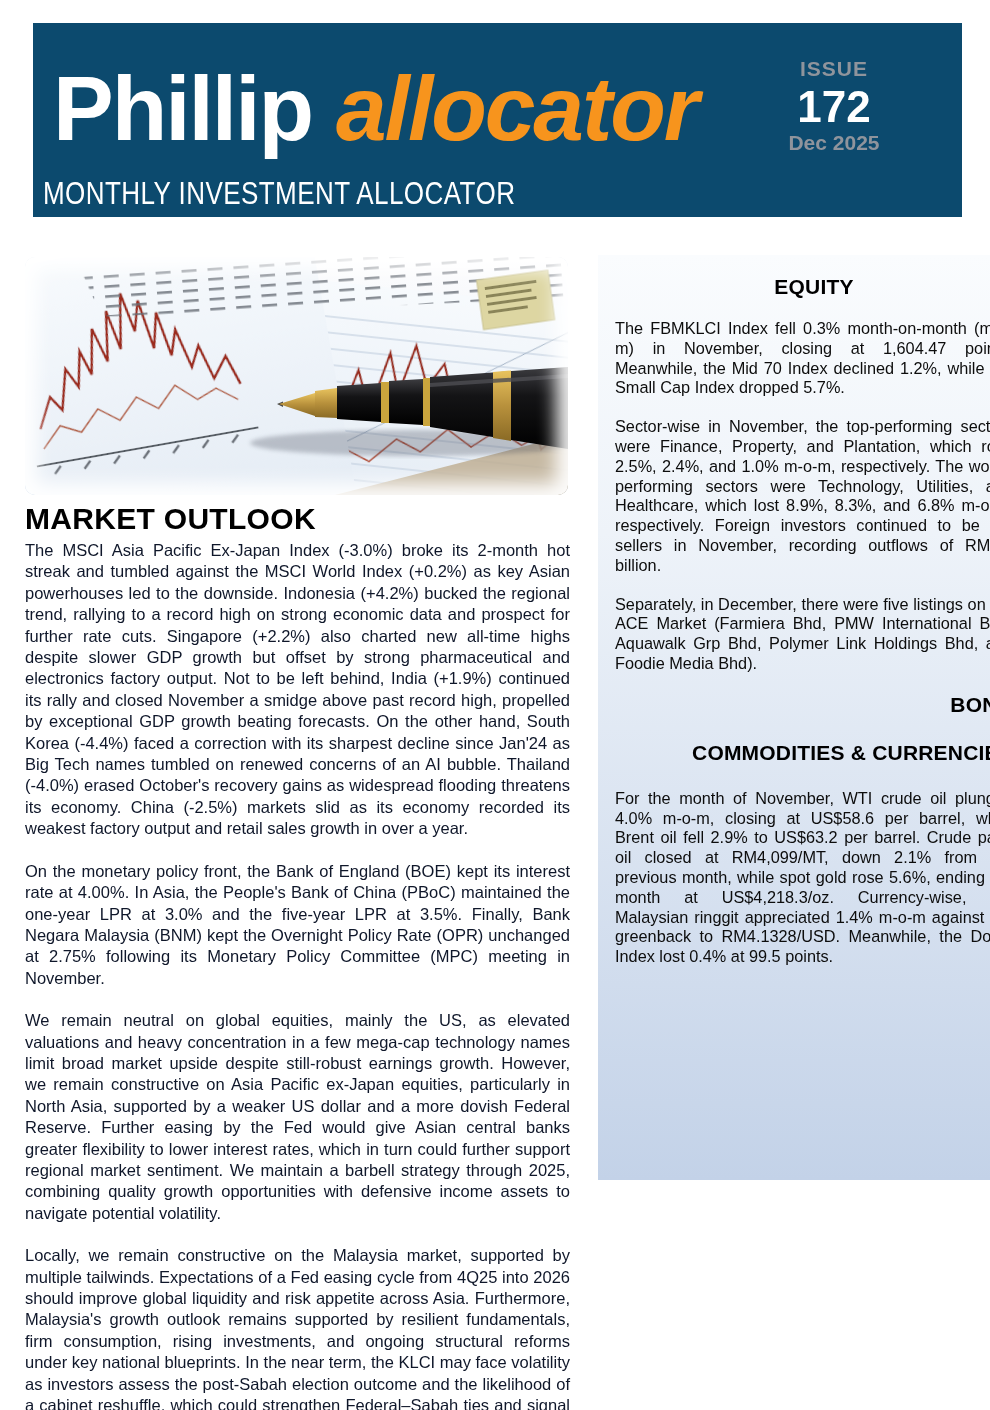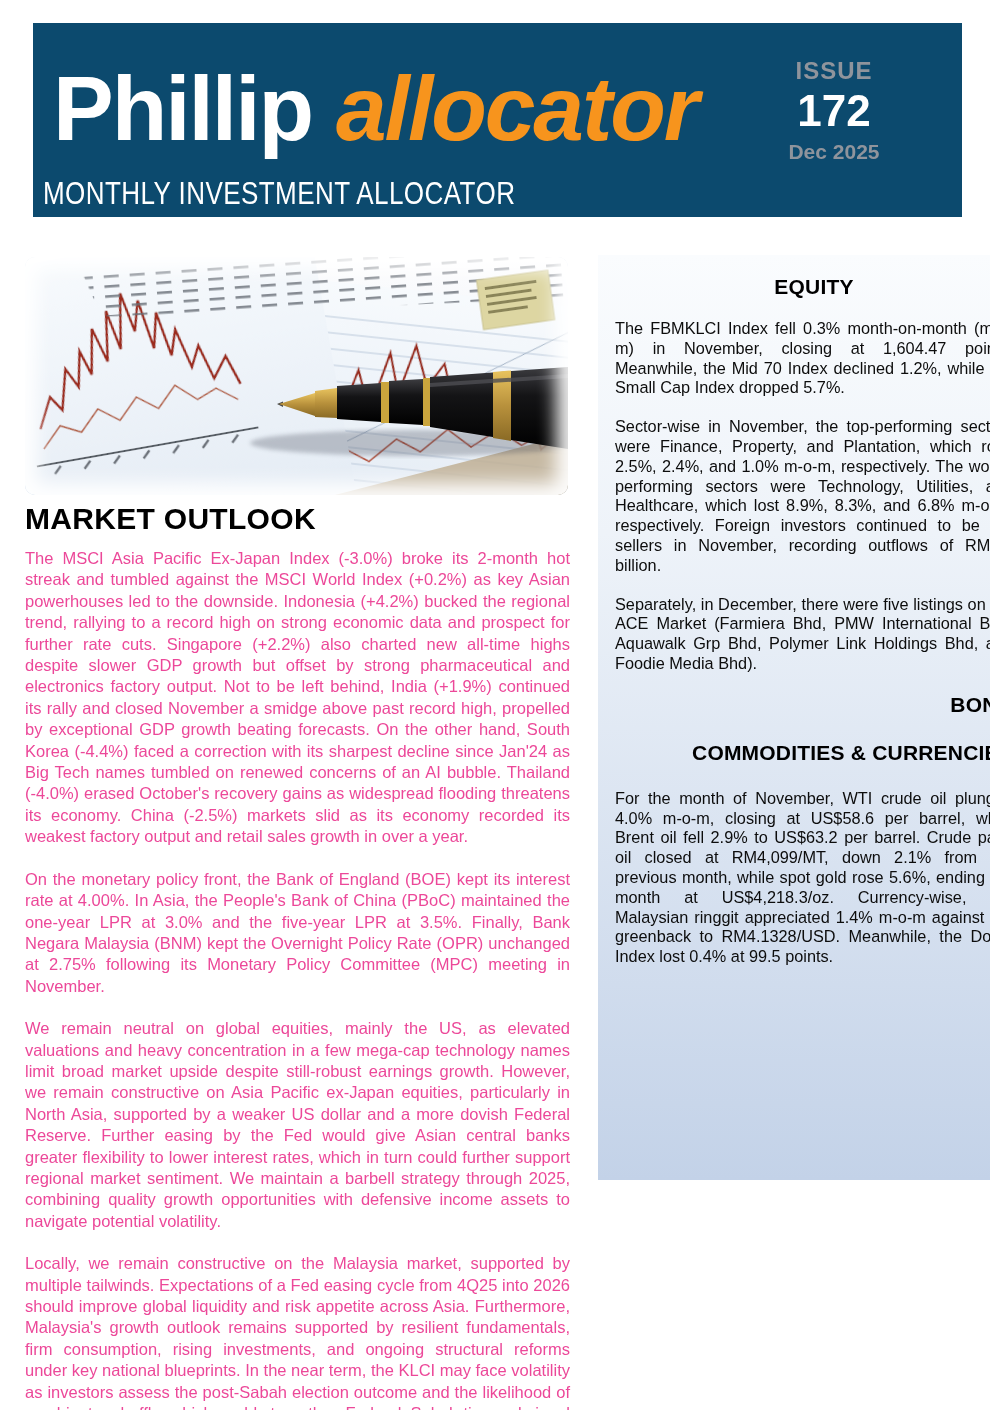--- a/index.html
+++ b/index.html
@@ -15,44 +15,44 @@
   }
   .brand{
     position:absolute;left:20px;top:40px;font-size:91px;font-weight:bold;
     line-height:1;white-space:nowrap;letter-spacing:-2px;
   }
   .brand-first{color:#ffffff;}
   .brand-second{color:#f7941d;font-style:italic;margin-left:24px;}
   .issue-block{
     position:absolute;right:58px;top:34px;width:140px;text-align:center;
   }
-  .issue-label{color:#8f949c;font-weight:bold;font-size:24px;letter-spacing:1px;}
+  .issue-label{color:#8f949c;font-weight:bold;font-size:21px;letter-spacing:1px;}
   .issue-number{color:#ffffff;font-weight:bold;font-size:44px;line-height:1.08;margin-top:2px;}
-  .issue-date{color:#8f949c;font-weight:bold;font-size:21px;margin-top:5px;}
+  .issue-date{color:#8f949c;font-weight:bold;font-size:21px;}
   .masthead-subtitle{
     position:absolute;left:10px;bottom:5px;color:#ffffff;font-size:31px;
     font-weight:400;white-space:nowrap;transform:scaleX(0.84);
     transform-origin:left bottom;letter-spacing:0.5px;
   }
   
   .photo{
     position:absolute;left:25px;top:257px;width:543px;height:238px;
     border-radius:10px;overflow:hidden;background:#eef3f9;
   }
   .photo svg{display:block;}
   .photo::after{
     content:"";position:absolute;inset:0;border-radius:10px;pointer-events:none;
     box-shadow:inset 0 0 18px 12px rgba(255,255,255,0.95);
   }
   
   .market{position:absolute;left:25px;top:502px;width:545px;}
   .market-title{font-size:30px;font-weight:bold;margin:0 0 4px 0;letter-spacing:0.3px;color:#000;}
   .market p{
     font-size:16.5px;line-height:21.4px;text-align:justify;
-    margin:12px 0 21px 0;color:#ec4899;
+    margin:4px 0 21px 0;color:#0f172a;
   }
   
   .sidebar{
     position:absolute;left:598px;top:255px;width:432px;height:925px;
     background:linear-gradient(180deg,#fafcfe 0%,#eef3f9 30%,#c3d2e8 100%);
     box-sizing:border-box;padding:2px 17px 0 17px;
   }
   .sidebar h2{
     text-align:center;font-size:21px;font-weight:bold;color:#000;
     margin:0;white-space:nowrap;letter-spacing:0.2px;

